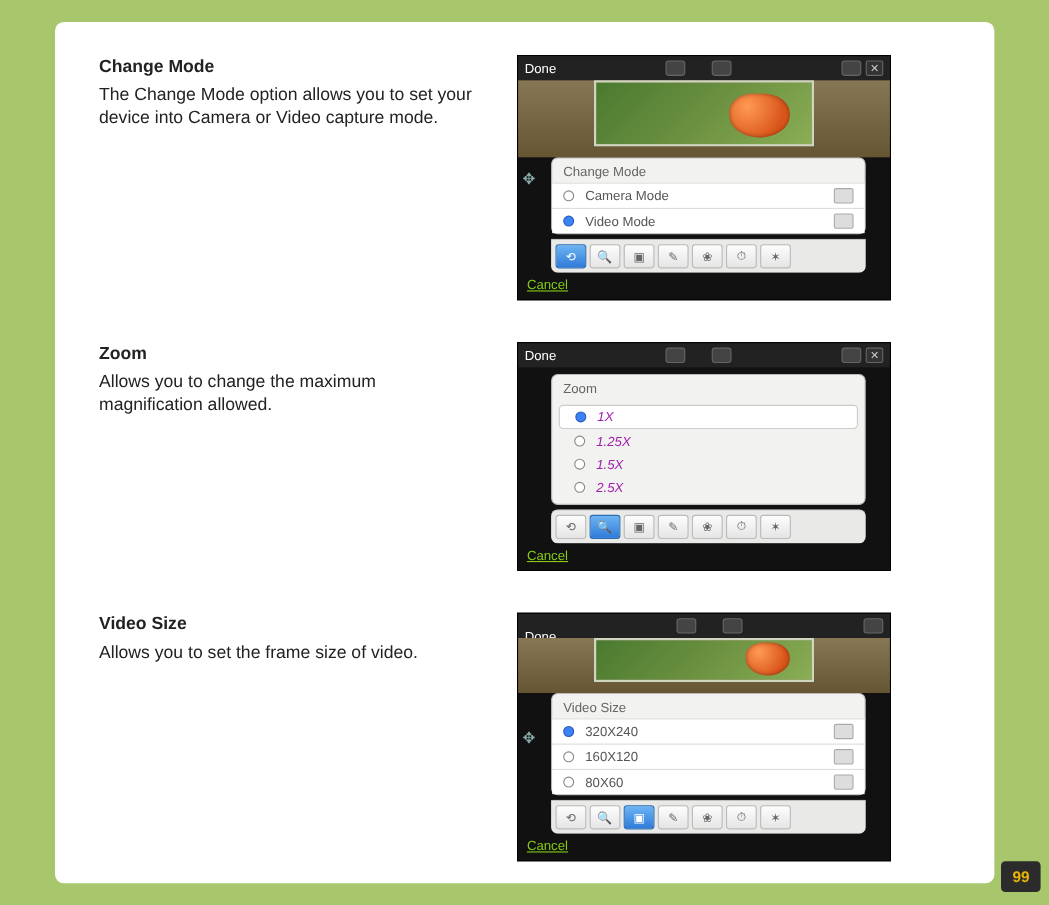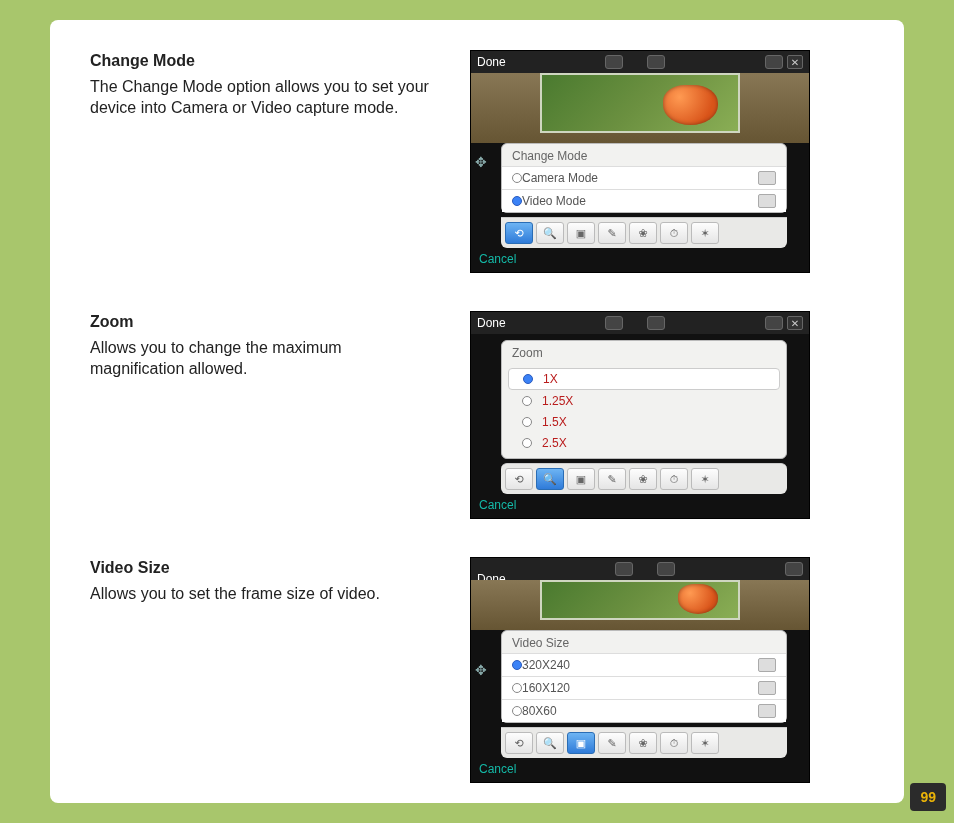--- a/index.html
+++ b/index.html
@@ -76,21 +76,21 @@
     background: #f2f2f0;
     margin: 0 22px 4px 30px;
     border: 1px solid #bbb;
     border-radius: 6px;
     color: #555;
   }
   .panel .panel-title { padding: 5px 10px 3px; font-size: 12px; color:#666; }
   .panel .opt {
     display:flex;
     align-items:center;
-    gap:0;
+    gap:10px;
     padding:4px 10px;
     border-top:1px solid #ddd;
     background:#fff;
   }
   .panel .opt:first-of-type { border-top:none; }
   .panel .opt.selected { background:#fff; }
   .radio { width:10px;height:10px;border:1px solid #888;border-radius:50%;display:inline-block;background:#fff;}
   .radio.sel { background:#3b82f6; border-color:#2a5bbf; }
   .opt .end-ic { margin-left:auto; width:18px;height:14px;background:#ddd;border:1px solid #aaa;border-radius:2px;}
 
@@ -99,25 +99,25 @@
     gap:3px;
     padding:4px;
     background:#e9e9e7;
     border-top:1px solid #ccc;
     margin: 0 22px 0 30px;
     border-bottom-left-radius:6px;
     border-bottom-right-radius:6px;
   }
   .tbtn { width:28px;height:22px;background:linear-gradient(#fdfdfd,#e5e5e5);border:1px solid #bbb;border-radius:3px;display:flex;align-items:center;justify-content:center;font-size:11px;color:#666;}
   .tbtn.blue { background:linear-gradient(#6db4f3,#2f7bd9); color:#fff; border-color:#2a6db5;}
-  .shot .bar-bot { padding:4px 8px 6px; background:#111; color:#14b8a6; font-size:12px;}
+  .shot .bar-bot { padding:4px 8px 6px; background:#111; color:#84cc16; font-size:12px;text-decoration:underline;}
   .side-dpad { position:absolute; left:4px; top:50%; transform:translateY(-50%); color:#8aa; font-size:14px;}
 
   .zoom-body { padding:4px 0; }
-  .zoom-opt { display:flex; align-items:center; gap:10px; padding:3px 14px; font-size:12px; color:#b91c1c; border-radius:4px; margin:1px 6px;}
+  .zoom-opt { display:flex; align-items:center; gap:10px; padding:3px 14px; font-size:12px; color:#a21caf; border-radius:4px; margin:1px 6px;font-style:italic;}
   .zoom-opt.sel { background:#fff; border:1px solid #ccc;}
   .tool-row.compact { margin:4px 22px 0 30px; border-radius:6px; }
 
   .page-num {
     position:absolute;
     right: 8px;
     bottom: 12px;
     background:#2b2b2b;
     color:#eab308;
     font-weight:bold;

